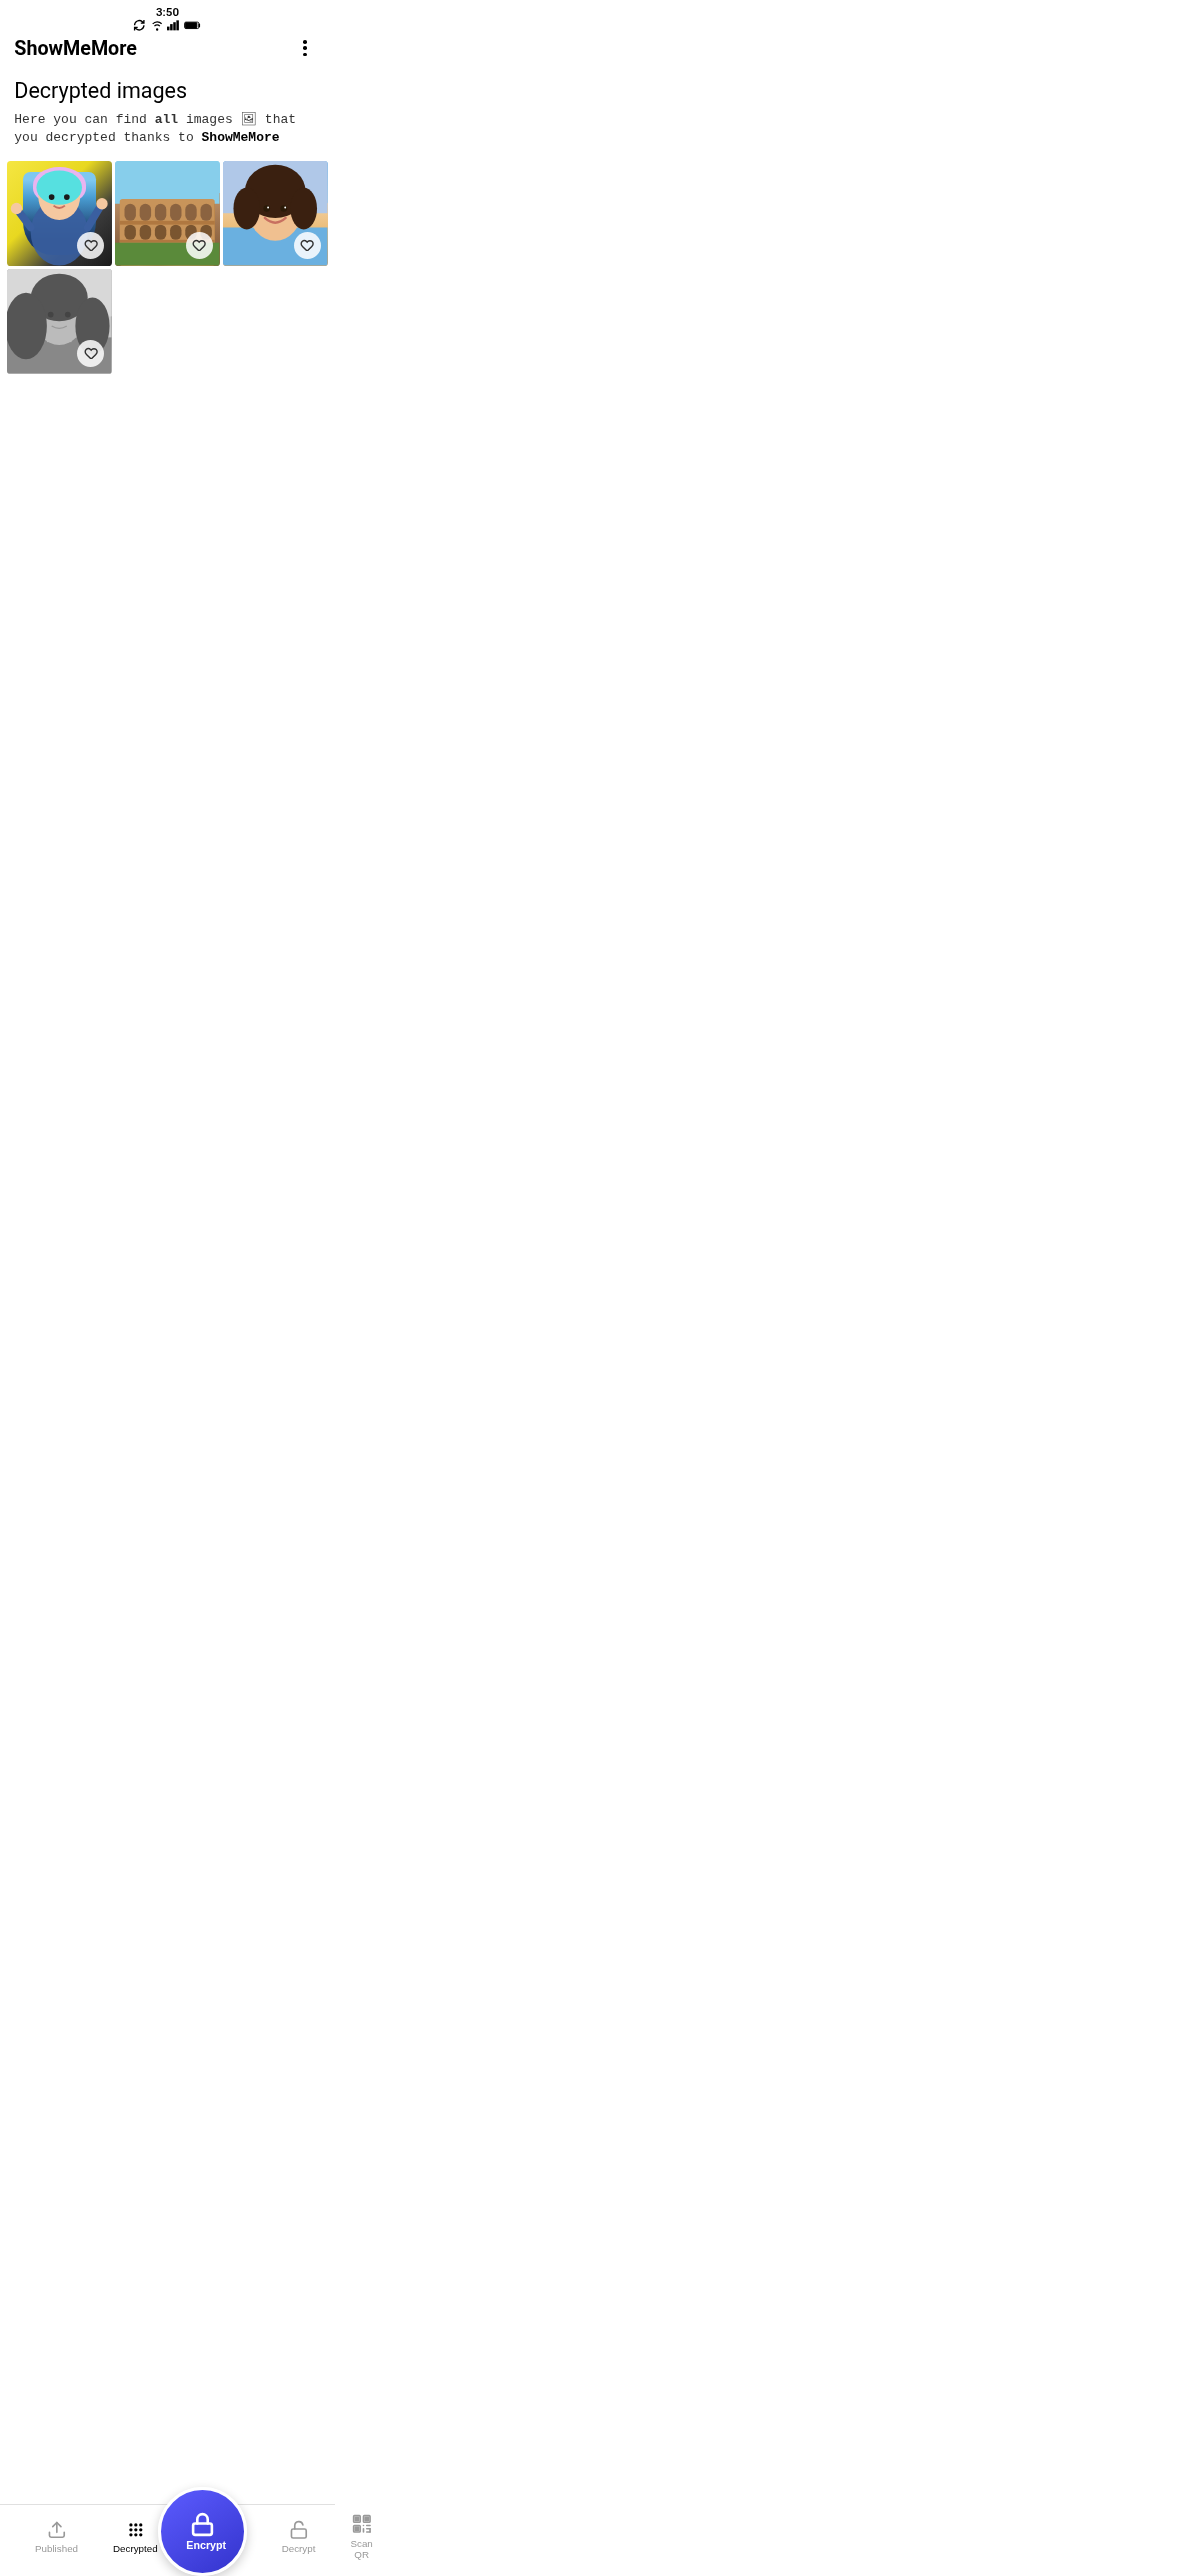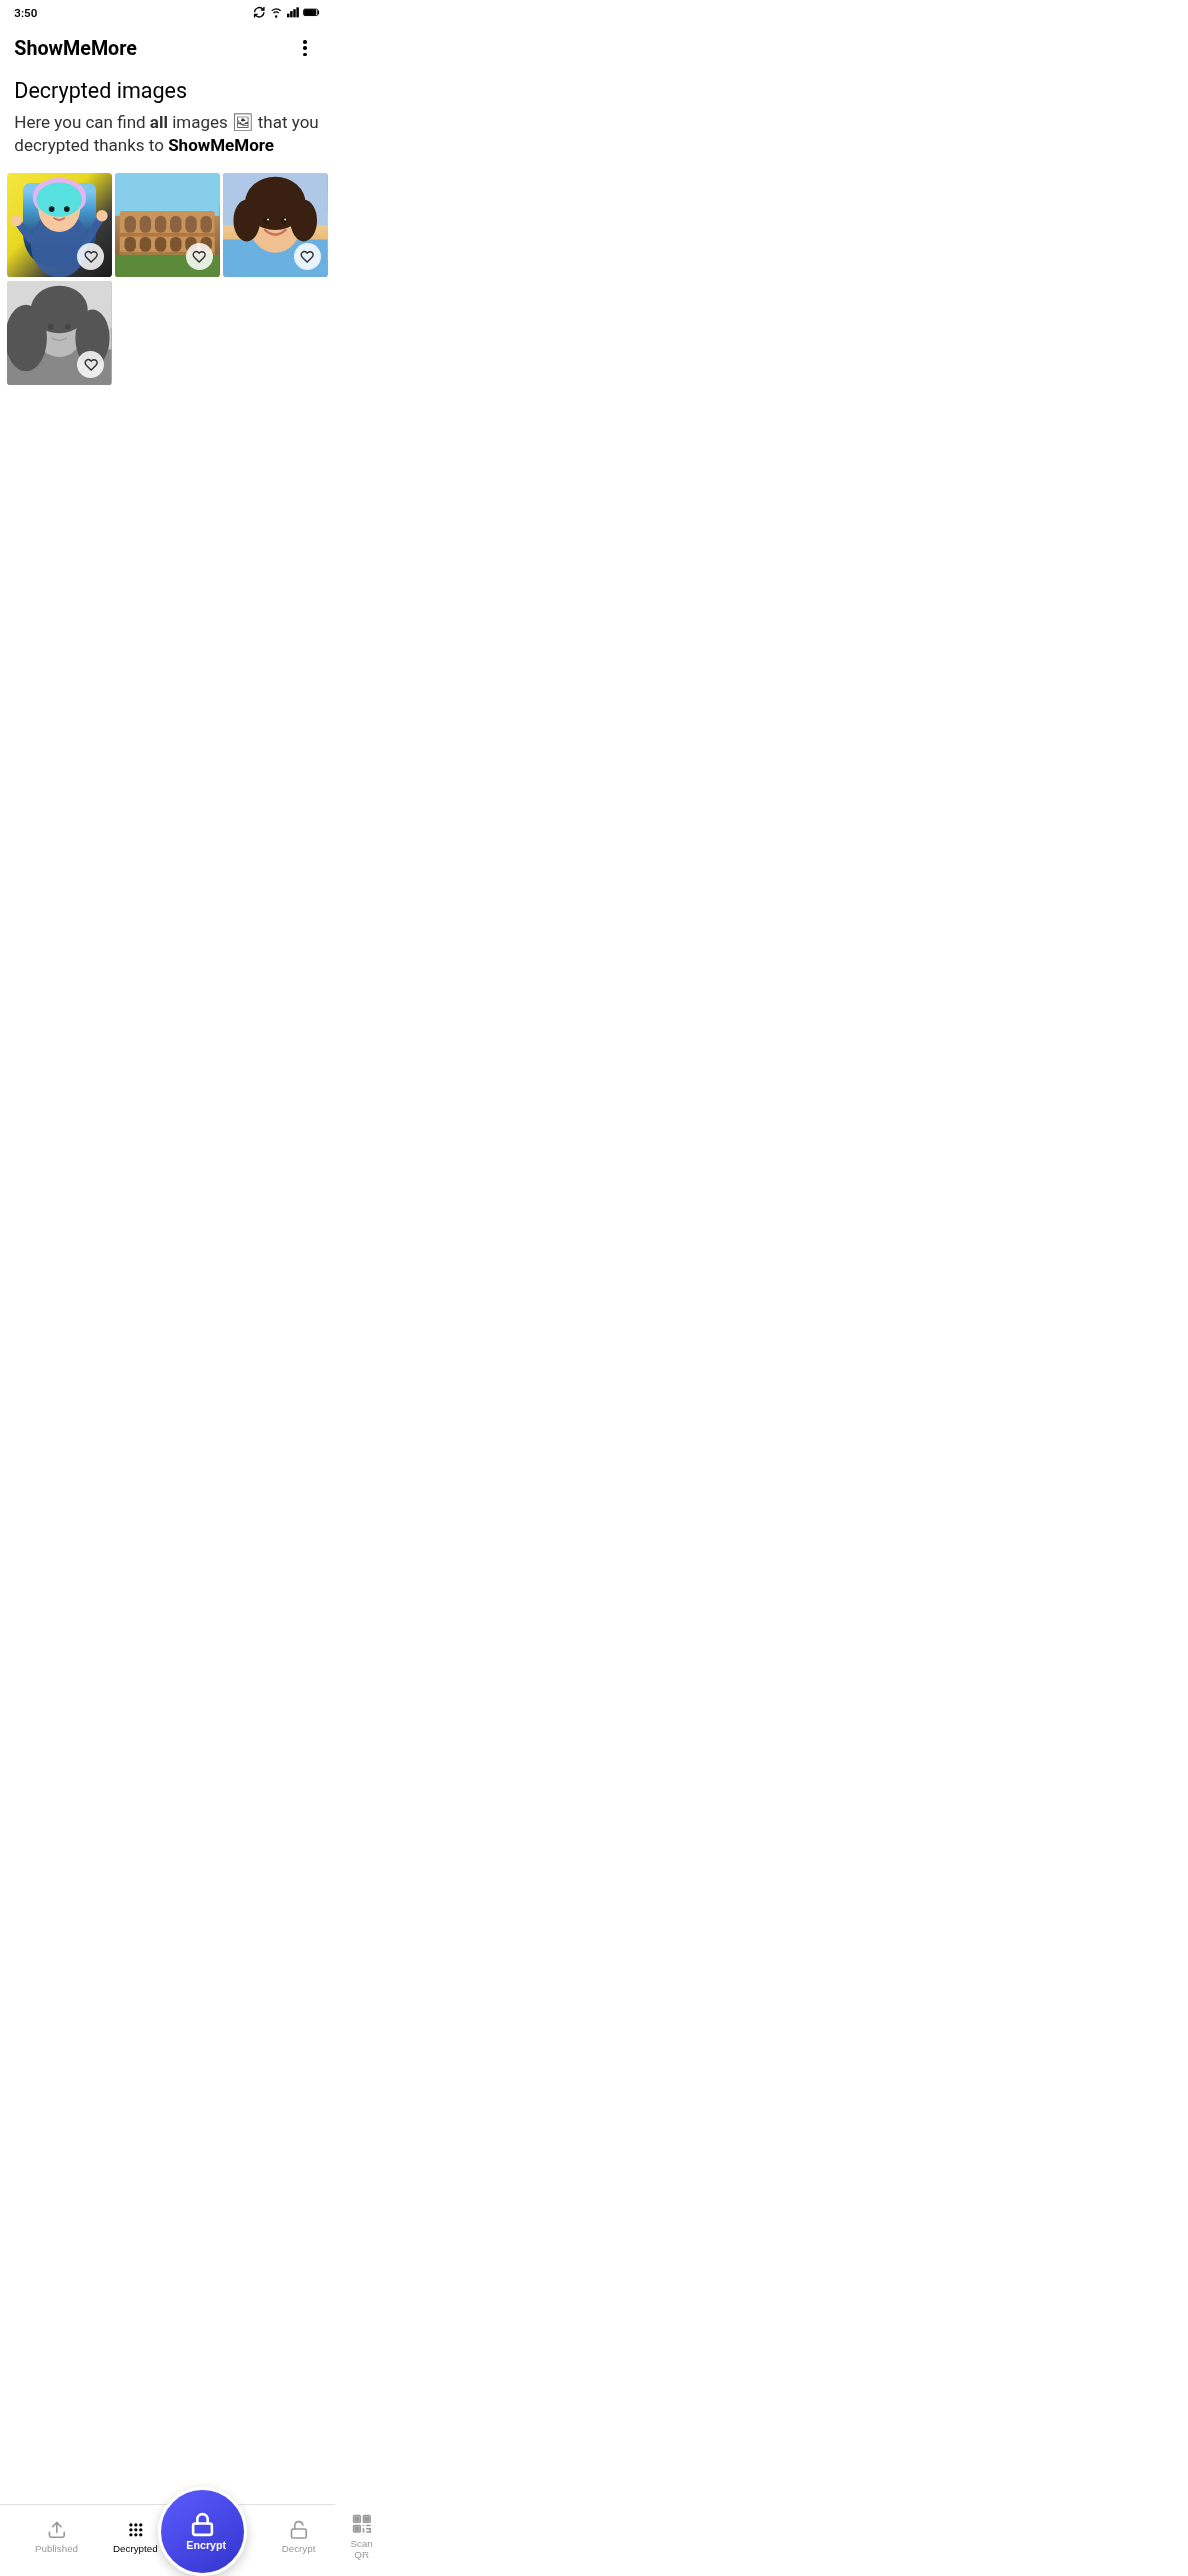--- a/index.html
+++ b/index.html
@@ -17,20 +17,21 @@
       overflow-x: hidden;
     }
 
     
     .status-bar {
       display: flex;
       justify-content: space-between;
       align-items: center;
       padding: 5.4px 14.3px;
       height: 25px;
+      flex-direction: column;
     }
 
     .status-time {
       font-size: 11.6px;
       font-weight: 600;
       color: #000;
     }
 
     .status-icons {
       display: flex;
@@ -84,23 +85,24 @@
     }
 
     .page-title {
       font-size: 21.5px;
       font-weight: 400;
       color: #000;
       margin-bottom: 7.2px;
     }
 
     .page-description {
-      font-size: 17px;
+      font-size: 13px;
       color: #333;
       line-height: 1.4;
+      font-family: Liberation Mono, monospace;
     }
 
     .page-description strong {
       font-weight: 700;
     }
 
     .app-name-highlight {
       color: #000;
       font-weight: 700;
     }

